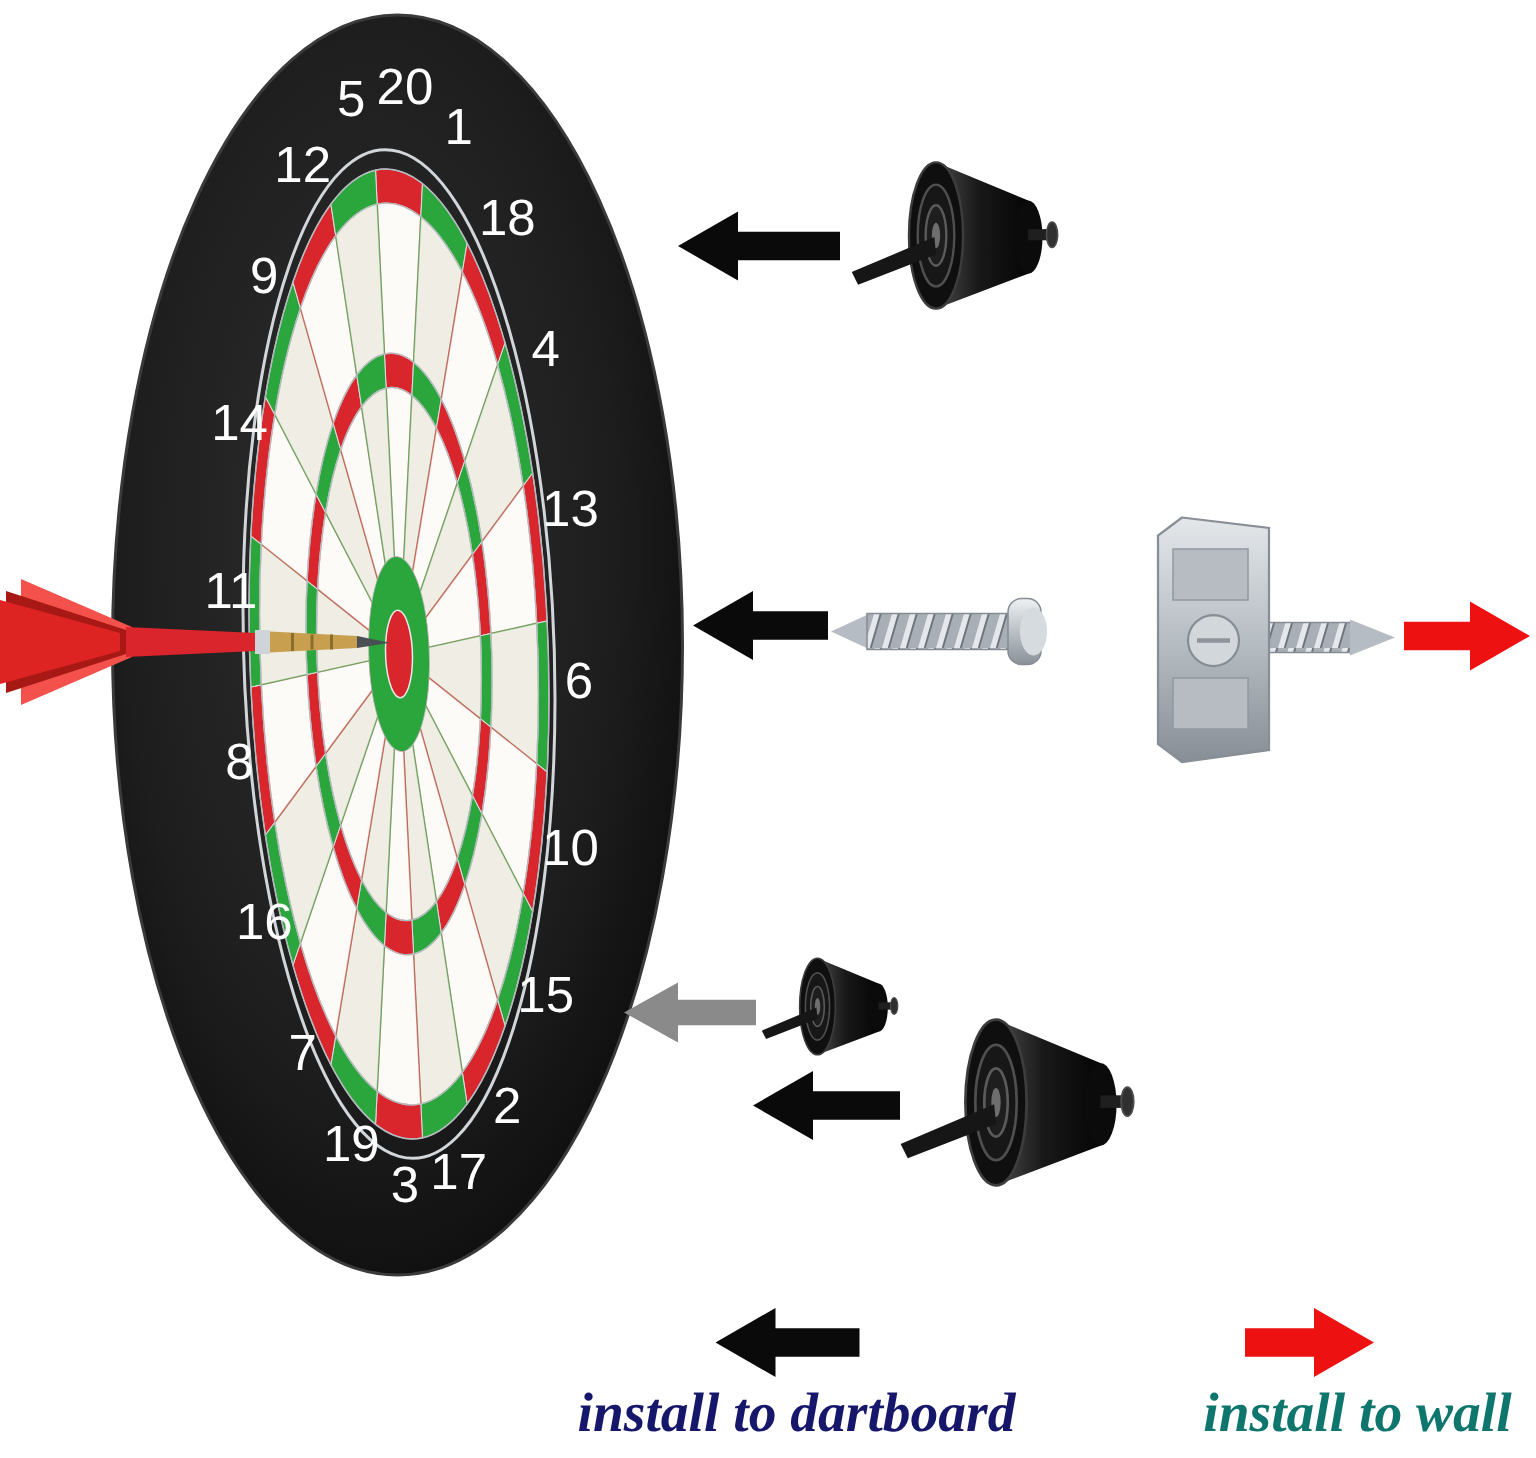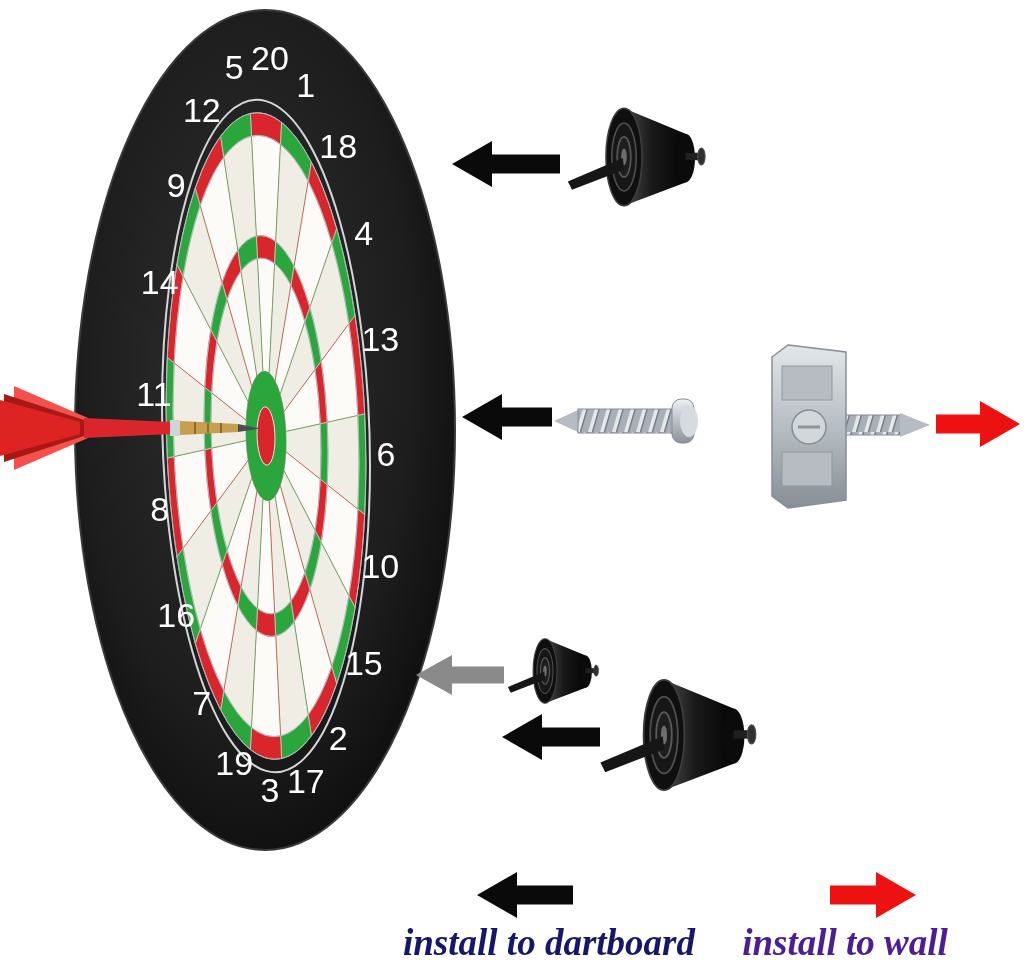--- a/index.html
+++ b/index.html
@@ -212,15 +212,15 @@
 
     <polygon points="452,164 492,141 492,154.5 560,154.5 560,173.5 492,173.5 492,187" fill="#0a0a0a"></polygon>
     <polygon points="462,417 502,394 502,407.5 552,407.5 552,426.5 502,426.5 502,440" fill="#0a0a0a"></polygon>
     <polygon points="1020,424 980,401 980,414.5 936,414.5 936,433.5 980,433.5 980,447" fill="#ee1111"></polygon>
     <polygon points="416,675 452,655 452,666.5 504,666.5 504,683.5 452,683.5 452,695" fill="#8a8a8a"></polygon>
     <polygon points="502,737 542,714 542,727.5 600,727.5 600,746.5 542,746.5 542,760" fill="#0a0a0a"></polygon>
     <polygon points="477,895 517,872 517,885.5 573,885.5 573,904.5 517,904.5 517,918" fill="#0a0a0a"></polygon>
     <polygon points="916,895 876,872 876,885.5 830,885.5 830,904.5 876,904.5 876,918" fill="#ee1111"></polygon>
   </svg>
 
-  <div class="legend-label" style="left: 388px; top: 921px; width: 322px; color: rgb(22, 22, 107); font-family: Liberation Serif, serif;">install to dartboard</div>
-  <div class="legend-label" style="left: 728px; top: 921px; width: 234px; color: #4c1d95;">install to wall</div>
+  <div class="legend-label" style="left: 370px; top: 921px; width: 322px; color: rgb(22, 22, 107); font-family: Liberation Serif, serif;">install to dartboard</div>
+  <div class="legend-label" style="left: 788px; top: 921px; width: 234px; color: #0f766e;">install to wall</div>
 </div>
 
 </body></html>

